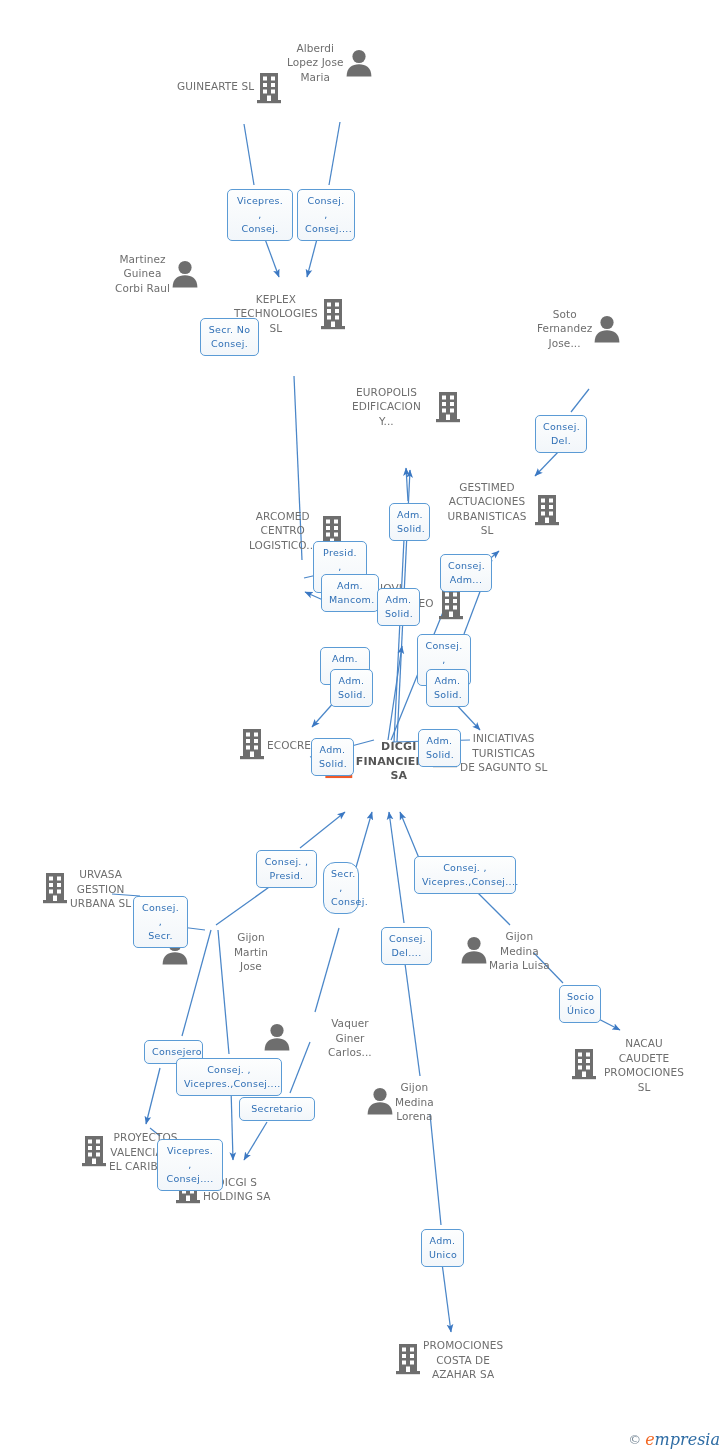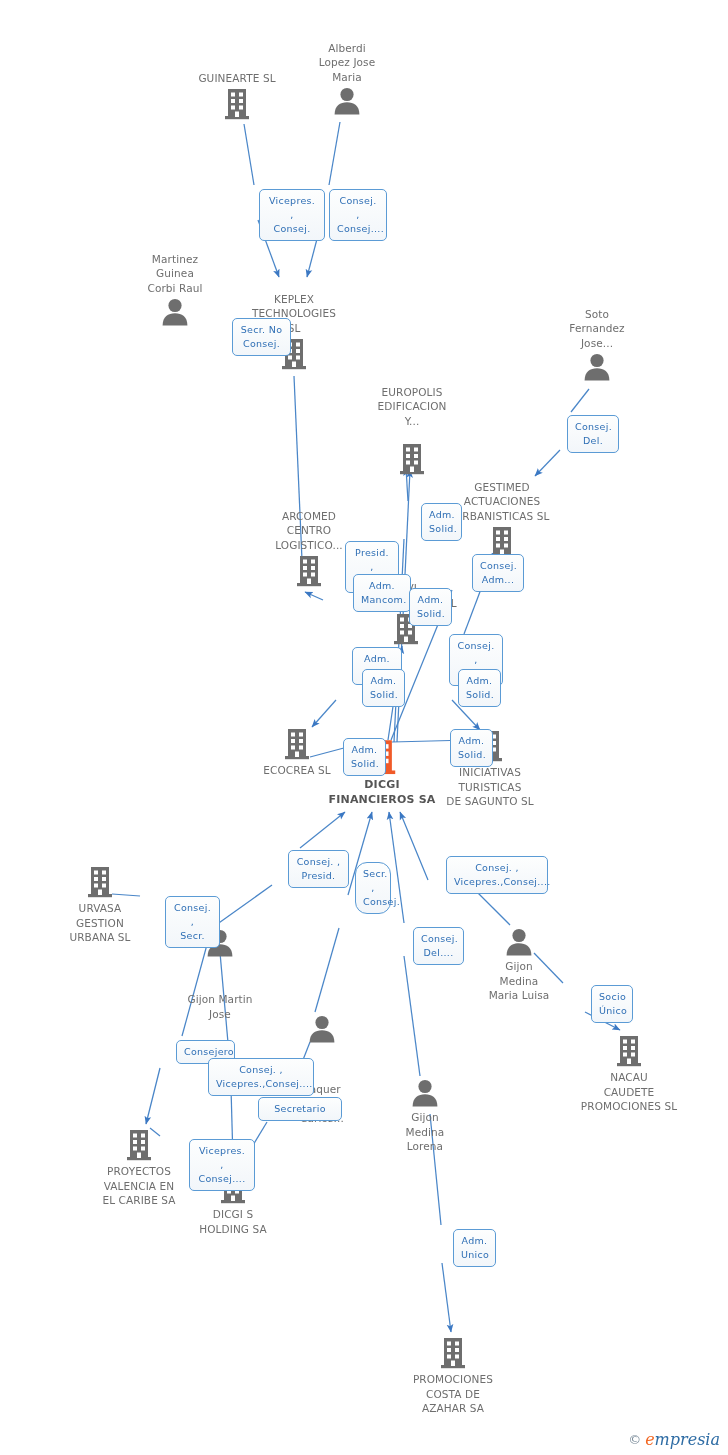--- a/index.html
+++ b/index.html
@@ -7,21 +7,21 @@
   body{
     font-family:"DejaVu Sans", sans-serif;
     width:728px;height:1455px;position:relative;overflow:hidden;
     -webkit-font-smoothing:antialiased;
   }
   #stage{position:absolute;left:0;top:0;width:728px;height:1455px;}
 
   svg.edges{position:absolute;left:0;top:0;width:728px;height:1455px;pointer-events:none;}
 
   
-  .node{position:absolute;display:flex;flex-direction:column;align-items:center;
+  .node{position:absolute;display:flex;flex-direction:row;align-items:center;
         width:120px;margin-left:-60px;}
   .node .glyph{display:block;line-height:0;}
   .node .nlabel{
      font-size:10.5px;color:#6e6e6e;text-align:center;line-height:14.5px;
      letter-spacing:.1px;white-space:pre-line;
   }
   .node.below .nlabel{margin-top:2px;}
   .node.above .nlabel{margin-bottom:2px;}
   .node.focus .nlabel{color:#555;font-weight:bold;font-size:11px;letter-spacing:.2px;}
 
@@ -32,21 +32,20 @@
     border-radius:5px;
     background:linear-gradient(to bottom,#fdfefe 0%,#f2f6fa 100%);
     color:#2f6fb5;
     font-size:9.5px;
     line-height:14px;
     text-align:center;
     padding:4px 7px;
     white-space:pre-line;
     letter-spacing:.3px;
     box-sizing:border-box;
-    margin-left:32px;
   }
 
   
   #watermark{
     position:absolute;right:8px;bottom:6px;
     display:flex;align-items:center;gap:4px;
     font-size:15px;
   }
   #watermark .c{color:#7a8b99;font-size:13px;}
   #watermark .brand{font-family:"DejaVu Serif",serif;font-style:italic;font-size:16px;}
@@ -430,21 +429,21 @@
 Secr.</div>
       <div class="chip" style="left: 323px; top: 862px; width: 36px; border-radius: 12px;">Secr. ,
 Consej.</div>
       <div class="chip" style="left: 381px; top: 927px; width: 51px;">Consej.
 Del....</div>
       <div class="chip" style="left: 559px; top: 985px; width: 42px;">Socio
 Único</div>
       <div class="chip" style="left: 144px; top: 1040px; width: 59px;">Consejero</div>
       <div class="chip" style="left: 176px; top: 1058px; width: 106px;">Consej. ,
 Vicepres.,Consej....</div>
-      <div class="chip" style="left: 226px; top: 1097px; width: 84px;">Secretario</div>
+      <div class="chip" style="left: 239px; top: 1097px; width: 76px;">Secretario</div>
       <div class="chip" style="left: 157px; top: 1139px; width: 66px;">Vicepres. ,
 Consej....</div>
       <div class="chip" style="left: 421px; top: 1229px; width: 43px;">Adm.
 Unico</div>
     </div>
 
   <div id="watermark">
     <span class="c">©</span>
     <span class="brand"><span class="e">e</span><span class="rest">mpresia</span></span>
   </div>

